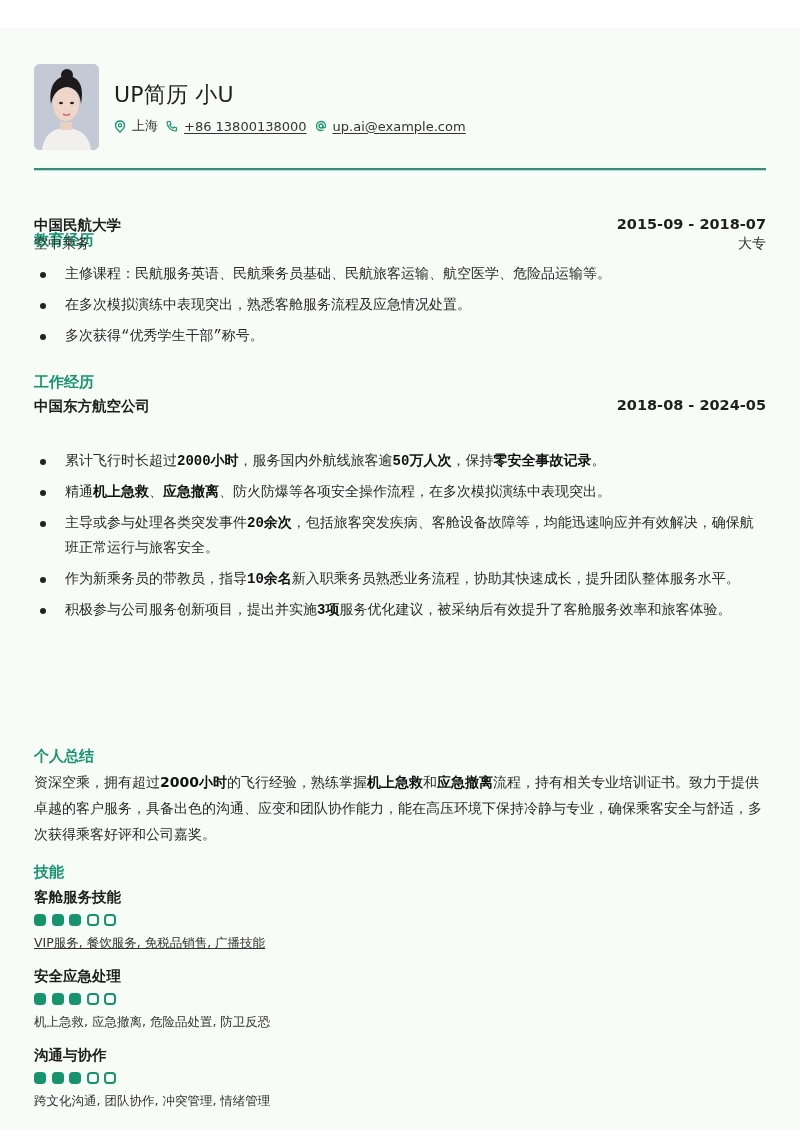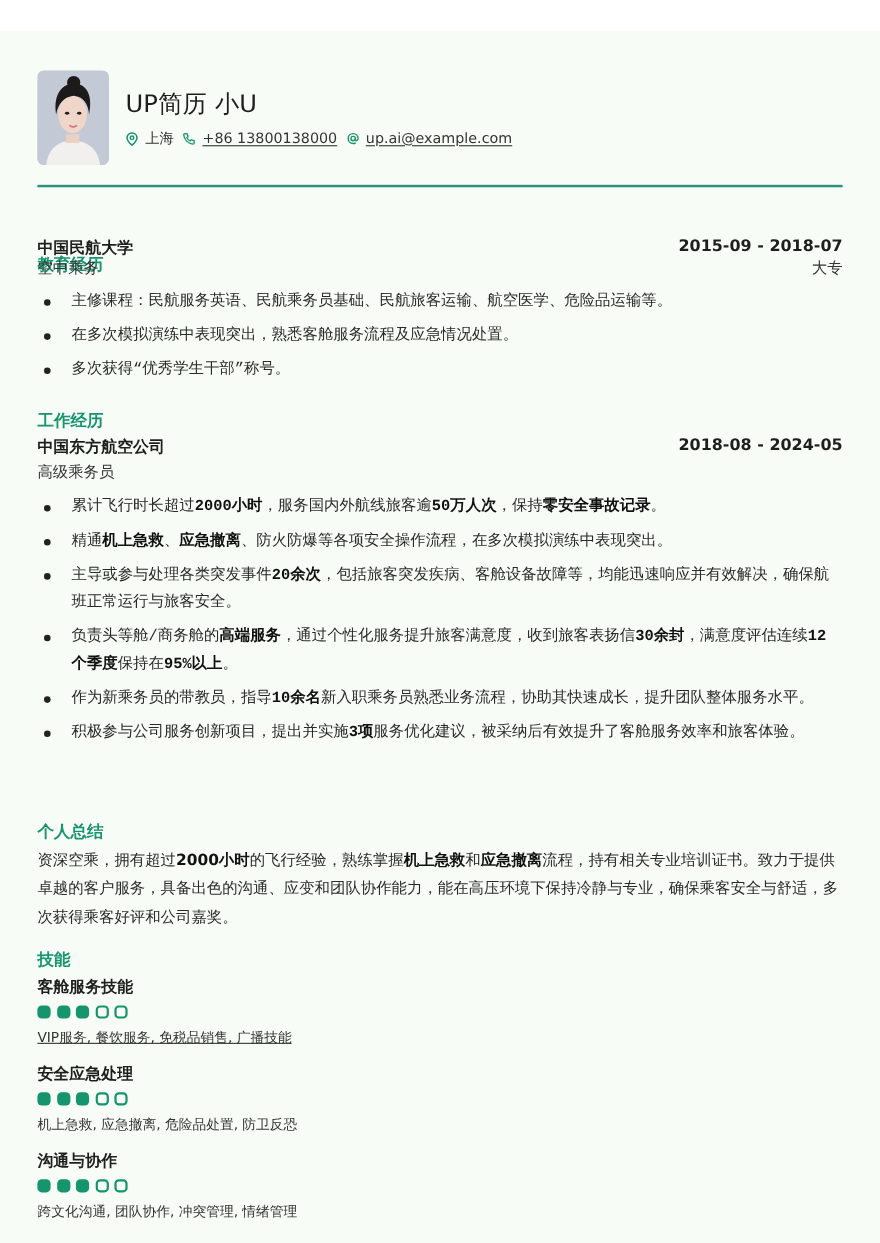--- a/index.html
+++ b/index.html
@@ -115,28 +115,24 @@
     <li>主修课程：民航服务英语、民航乘务员基础、民航旅客运输、航空医学、危险品运输等。</li>
     <li>在多次模拟演练中表现突出，熟悉客舱服务流程及应急情况处置。</li>
     <li>多次获得“优秀学生干部”称号。</li>
   </ul>
 
   <div class="section-title" style="top:345px;">工作经历</div>
   <div class="row" style="top:369px;">
     <span class="org">中国东方航空公司</span>
     <span class="date">2018-08 - 2024-05</span>
   </div>
-  <div class="row" style="top:393px;">
-    <span class="sub">高级乘务员</span>
-  </div>
   <ul class="bullets" style="top:421px; width:728px;">
     <li><span>累计飞行时长超过</span><b>2000小时</b><span>，服务国内外航线旅客逾</span><b>50万人次</b><span>，保持</span><b>零安全事故记录</b><span>。</span></li>
     <li><span>精通</span><b>机上急救</b><span>、</span><b>应急撤离</b><span>、防火防爆等各项安全操作流程，在多次模拟演练中表现突出。</span></li>
     <li><span>主导或参与处理各类突发事件</span><b>20余次</b><span>，包括旅客突发疾病、客舱设备故障等，均能迅速响应并有效解决，确保航班正常运行与旅客安全。</span></li>
-    <li><span>负责头等舱/商务舱的</span><b>高端服务</b><span>，通过个性化服务提升旅客满意度，收到旅客表扬信</span><b>30余封</b><span>，满意度评估连续</span><b>12个季度</b><span>保持在</span><b>95%以上</b><span>。</span></li>
     <li><span>作为新乘务员的带教员，指导</span><b>10余名</b><span>新入职乘务员熟悉业务流程，协助其快速成长，提升团队整体服务水平。</span></li>
     <li><span>积极参与公司服务创新项目，提出并实施</span><b>3项</b><span>服务优化建议，被采纳后有效提升了客舱服务效率和旅客体验。</span></li>
   </ul>
 
   <div class="section-title" style="top:719px;">个人总结</div>
   <div class="summary" style="top:741px;"><span>资深空乘，拥有超过</span><b>2000小时</b><span>的飞行经验，熟练掌握</span><b>机上急救</b><span>和</span><b>应急撤离</b><span>流程，持有相关专业培训证书。致力于提供卓越的客户服务，具备出色的沟通、应变和团队协作能力，能在高压环境下保持冷静与专业，确保乘客安全与舒适，多次获得乘客好评和公司嘉奖。</span></div>
 
   <div class="section-title" style="top:835px;">技能</div>
 
   <div class="skill-name" style="top:860px;">客舱服务技能</div>

